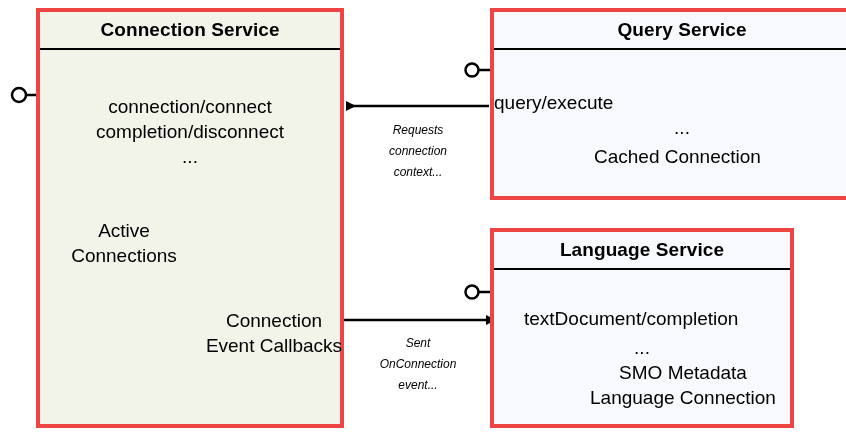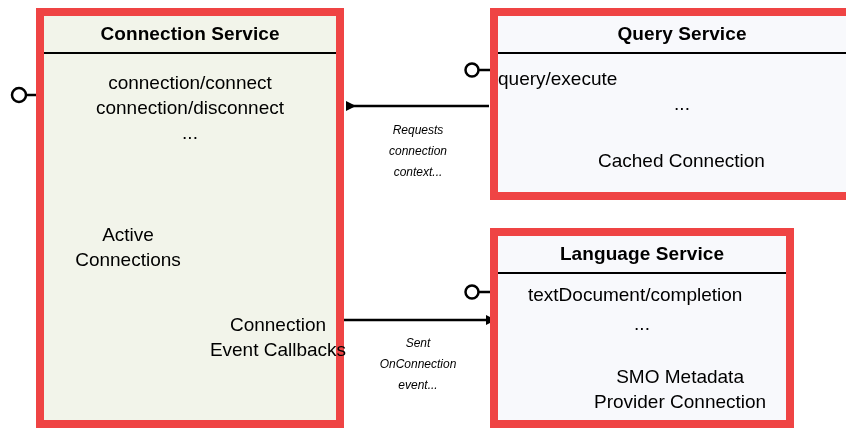--- a/index.html
+++ b/index.html
@@ -20,21 +20,21 @@
     position: absolute;
     left: 0; top: 0;
     width: 846px;
     height: 436px;
   }
 
   
   .box {
     position: absolute;
     box-sizing: border-box;
-    border: 8px solid #ef4444;
+    border: 4px solid #ef4444;
   }
   .box.green  { background: #f2f4ea; }
   .box.bluish { background: #f8f9fc; }
 
   .box-header {
     box-sizing: border-box;
     height: 38px;
     border-bottom: 2px solid #000000;
     display: flex;
     align-items: center;
@@ -49,20 +49,21 @@
     height: calc(100% - 38px);
   }
 
   
   .ops {
     position: absolute;
     left: 0; right: 0;
     text-align: center;
     font-size: 19px;
     line-height: 25px;
+    margin-top: 28px;
   }
   .ops .ellipsis { display: block; }
 
   .stack-label {
     position: absolute;
     text-align: center;
     font-size: 19px;
     line-height: 25px;
   }
 
@@ -178,21 +179,21 @@
       <path d="M548,347 L548,381 A15,6.5 0 0 0 578,381 L578,347"></path>
       <ellipse cx="563" cy="347" rx="15" ry="6.5"></ellipse>
     </g>
   </svg>
 
   <div class="box green" style="left:36px; top:8px; width:308px; height:420px;">
     <div class="box-header">Connection Service</div>
     <div class="box-body">
       <div class="ops" style="top:16px;">
         <span style="display:block;">connection/connect</span>
-        <span style="display:block;">connection/disconnect</span>
+        <span style="display:block;">completion/disconnect</span>
         <span class="ellipsis">...</span>
       </div>
 
       <div class="stack-label" style="left:8px; top:168px; width:152px;">Active
 Connections</div>
 
       <div class="stack-label" style="left:160px; top:258px; width:148px;">Connection
 Event
 Callbacks</div>
     </div>
@@ -219,21 +220,21 @@
     <div class="box-body">
       <div class="ops" style="top:8px; text-align:left; padding-left:30px;">
         <span style="display:block;">textDocument/completion</span>
       </div>
       <div class="ops" style="top:37px;">
         <span class="ellipsis">...</span>
       </div>
 
       <div class="icon-row" style="left:96px; top:90px;">
         <span class="caption" style="text-align:center;">SMO Metadata
-Provider Connection</span>
+Language Connection</span>
       </div>
     </div>
   </div>
 
   <div class="edge-label" style="left:358px; top:120px; width:120px;">Requests
 connection
 context...</div>
 
   <div class="edge-label" style="left:352px; top:333px; width:132px;">Sent
 OnConnection

